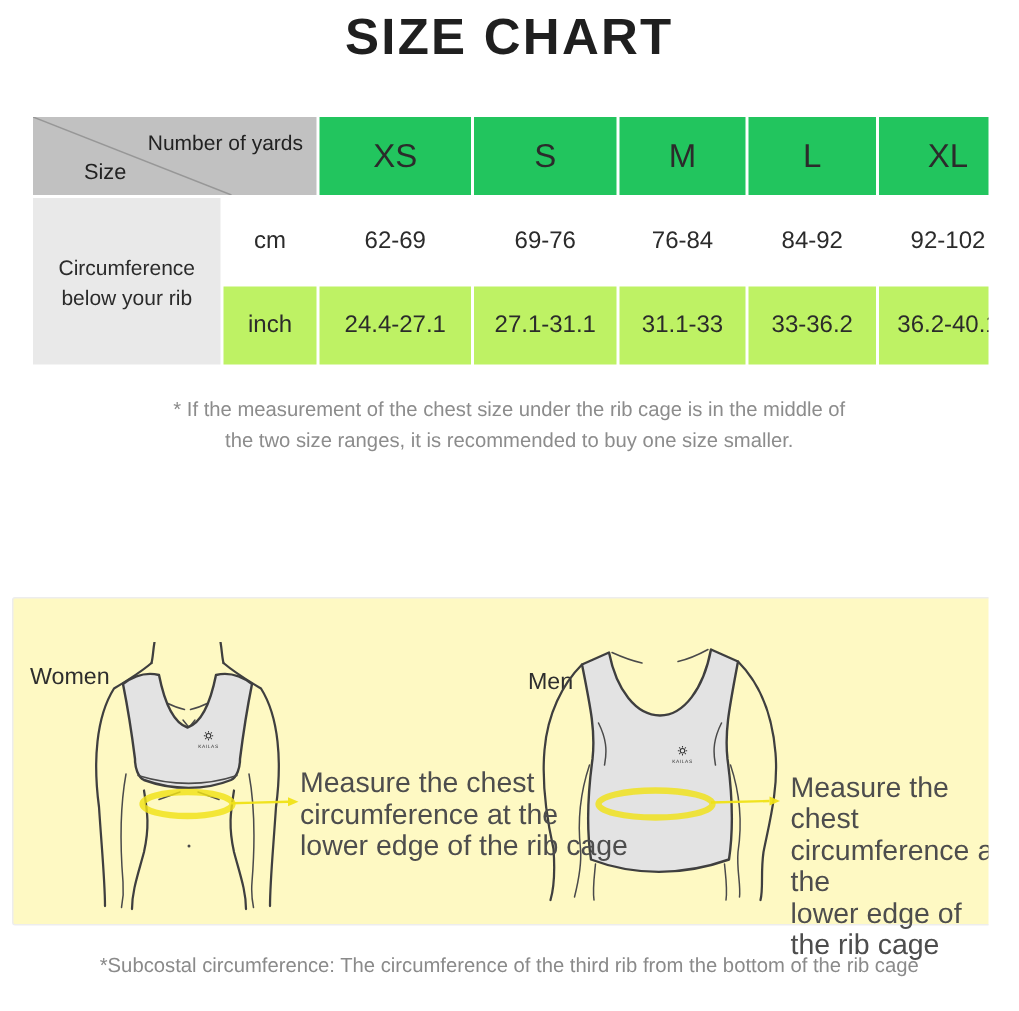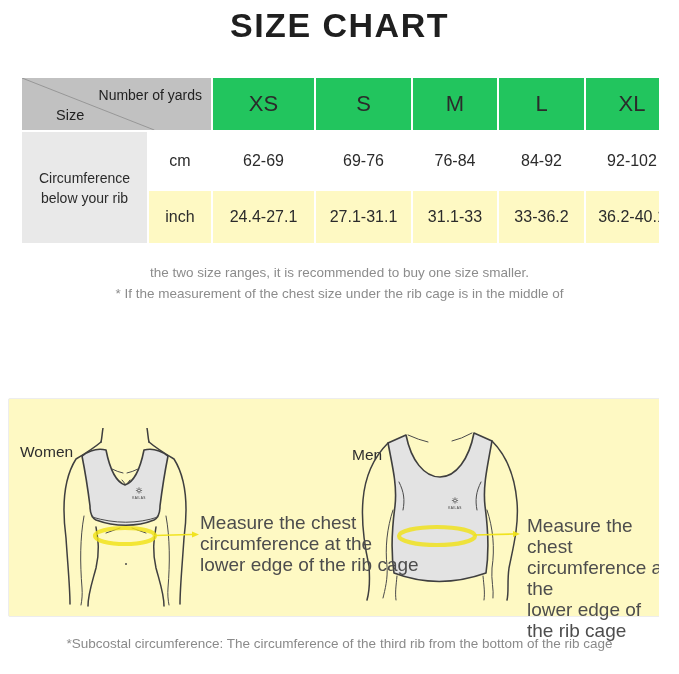--- a/index.html
+++ b/index.html
@@ -17,21 +17,21 @@
   .cell { display:flex; align-items:center; justify-content:center;
           font-size:16px; color:#2b2b2b; }
   .corner { grid-column:1 / span 2; grid-row:1; background:#c1c1c1; position:relative; }
   .corner svg { position:absolute; inset:0; width:100%; height:100%; }
   .corner .top-lbl { position:absolute; top:9px; right:9px; font-size:14px; color:#222; }
   .corner .bot-lbl { position:absolute; bottom:7px; left:34px; font-size:14.5px; color:#222; }
   .hdr { background:#22c55e; font-size:22px; }
   .rowhdr { grid-column:1; grid-row:2 / span 2; background:#e9e9e9;
             font-size:14px; line-height:20px; text-align:center; padding:0 8px; }
   .cm-row { background:#ffffff; }
-  .in-row { background:#fef9c3; }
+  .in-row { background:#bef264; }
 
   .table-note { position:absolute; top:262px; left:0; width:679px; text-align:center;
                 font-size:13.5px; line-height:21px; color:#8c8c8c; }
 
   .section-heading { position:absolute; top:351px; left:3px; font-size:20px;
                      font-weight:500; letter-spacing:0.6px; color:#1c1c1c; }
 
   
   .panel { position:absolute; top:398px; left:8px; width:661px; height:219px;
            background:#fef9c3; border:1px solid #ededed; border-radius:2px; }
@@ -89,22 +89,22 @@
 
     <div class="cell in-row">inch</div>
     <div class="cell in-row">24.4-27.1</div>
     <div class="cell in-row">27.1-31.1</div>
     <div class="cell in-row">31.1-33</div>
     <div class="cell in-row">33-36.2</div>
     <div class="cell in-row">36.2-40.1</div>
   </div>
 
   <div class="table-note">
+    <div>* If the measurement of the chest size under the rib cage is in the middle of</div>
     <div>the two size ranges, it is recommended to buy one size smaller.</div>
-    <div>* If the measurement of the chest size under the rib cage is in the middle of</div>
   </div>
 
 
   <div class="panel">
 
     <span class="fig-label women-label">Women</span>
     <span class="fig-label men-label">Men</span>
 
     <svg class="fig-svg women-svg" width="140" height="182" viewBox="0 0 140 182">
 

